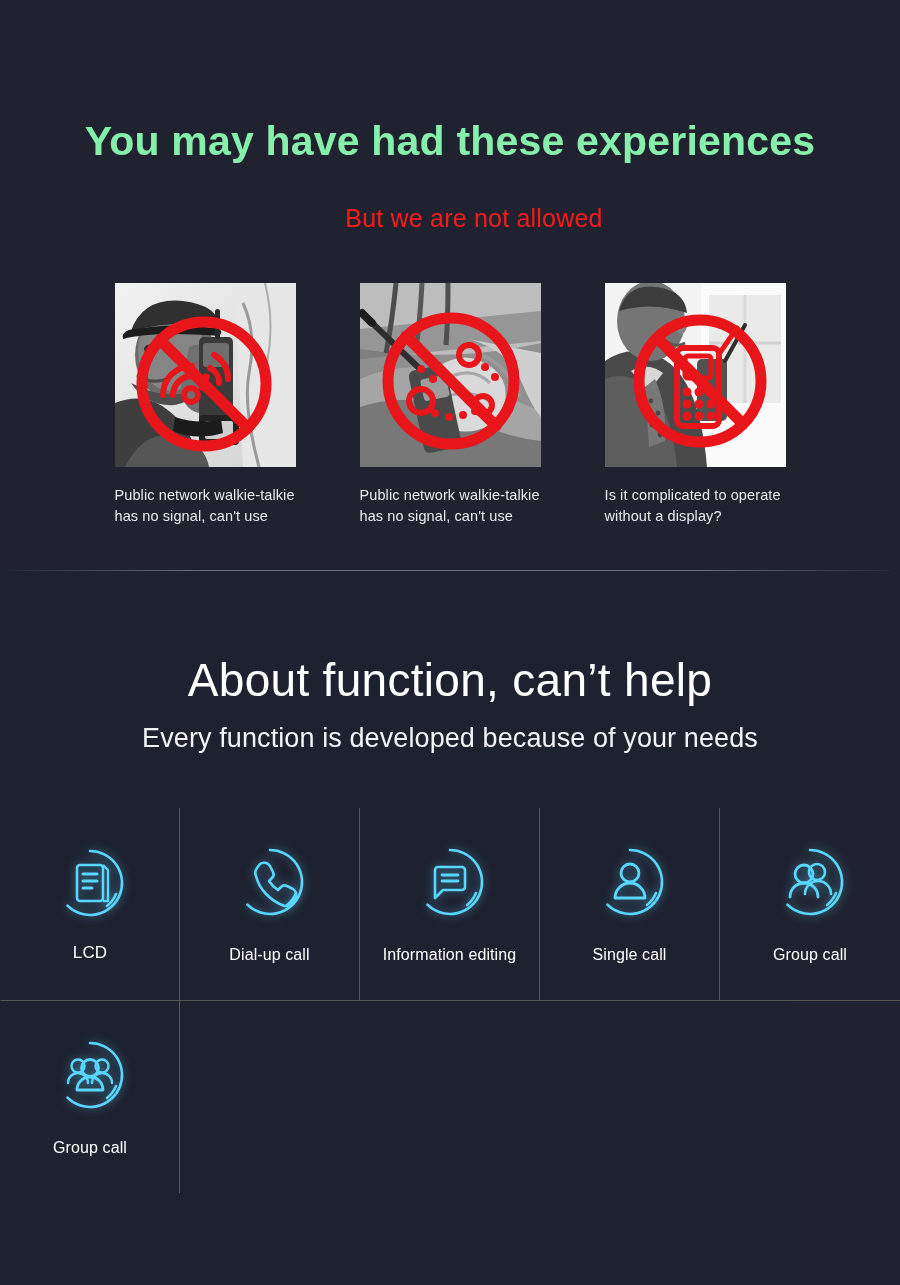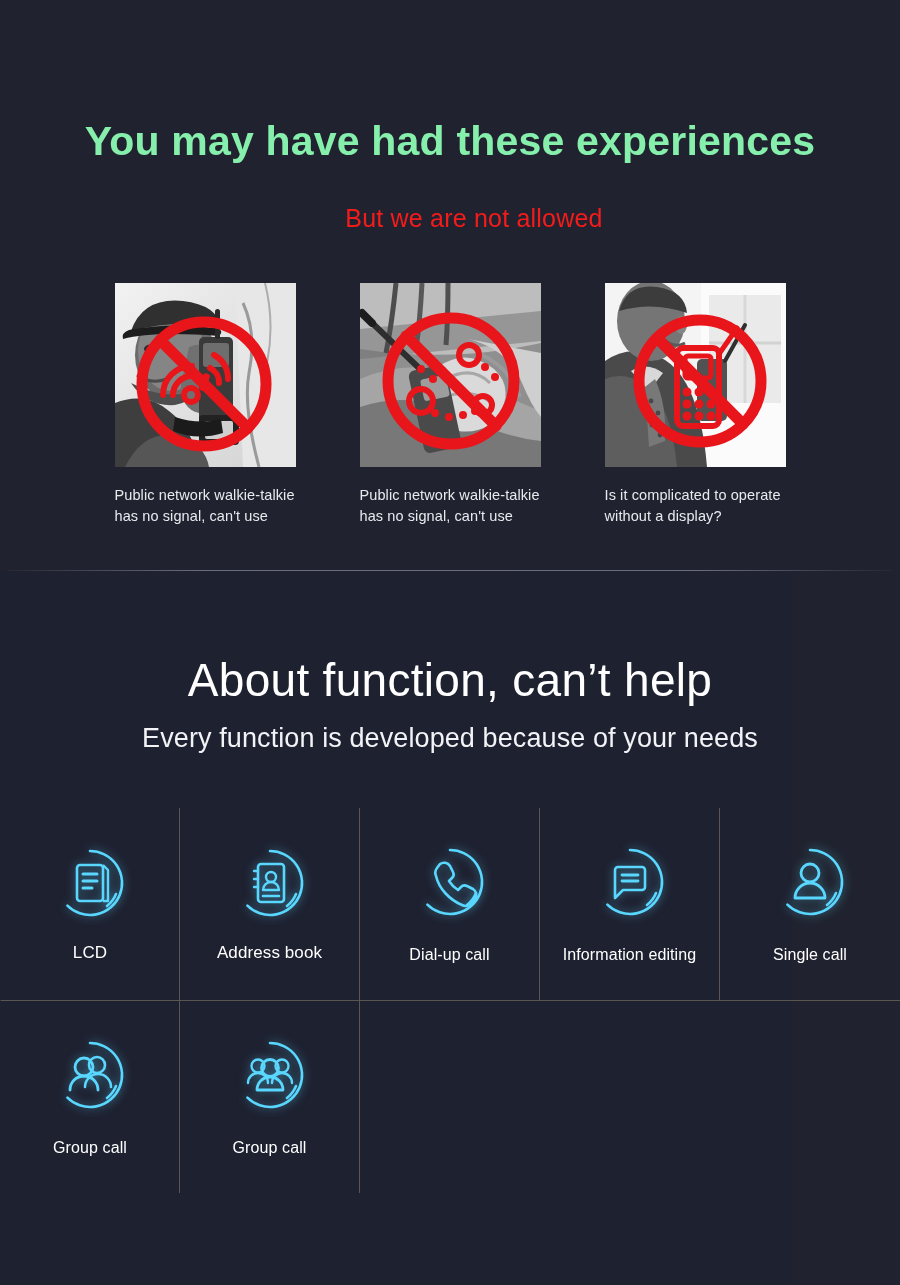--- a/index.html
+++ b/index.html
@@ -282,34 +282,20 @@
           <rect x="25" y="20" width="26" height="36" rx="3" fill="none" stroke="#5ad7ff" stroke-width="2.6"></rect>
           <path d="M51 20 l5 5 l0 31 l-5 0" fill="none" stroke="#5ad7ff" stroke-width="2.4" stroke-linejoin="round"></path>
           <path d="M31 29 h14" stroke="#5ad7ff" stroke-width="3" stroke-linecap="round"></path>
           <path d="M31 36 h14" stroke="#5ad7ff" stroke-width="3" stroke-linecap="round"></path>
           <path d="M31 43 h9" stroke="#5ad7ff" stroke-width="3" stroke-linecap="round"></path>
         </svg>
       </div>
       <div class="feature-label">LCD</div>
     </div>
 
-    <div class="feature-cell">
-      <div class="icon-holder">
-        <svg viewBox="0 0 76 76">
-          <path d="M38 6 a32 32 0 1 1 -22.6 54.6" fill="none" stroke="#5ad7ff" stroke-width="2.6" stroke-linecap="round"></path>
-          <path d="M64 49 a29 29 0 0 1 -9 12" fill="none" stroke="#5ad7ff" stroke-width="2.6" stroke-linecap="round"></path>
-          <rect x="26" y="19" width="26" height="38" rx="3" fill="none" stroke="#5ad7ff" stroke-width="2.6"></rect>
-          <path d="M22 26 h4 M22 34 h4 M22 42 h4" stroke="#5ad7ff" stroke-width="2.4" stroke-linecap="round"></path>
-          <circle cx="39" cy="32" r="5" fill="none" stroke="#5ad7ff" stroke-width="2.4"></circle>
-          <path d="M31 45 a8 8 0 0 1 16 0 Z" fill="none" stroke="#5ad7ff" stroke-width="2.4" stroke-linejoin="round"></path>
-          <path d="M31 51 h16" stroke="#5ad7ff" stroke-width="2.6" stroke-linecap="round"></path>
-        </svg>
-      </div>
-      <div class="feature-label">Address book</div>
-    </div>
 
     <div class="feature-cell row2">
       <div class="icon-holder">
         <svg viewBox="0 0 76 76">
           <path d="M38 6 a32 32 0 1 1 -22.6 54.6" fill="none" stroke="#5ad7ff" stroke-width="2.6" stroke-linecap="round"></path>
           <path d="M64 49 a29 29 0 0 1 -9 12" fill="none" stroke="#5ad7ff" stroke-width="2.6" stroke-linecap="round"></path>
           <path d="M28 20 a7 7 0 0 1 10 2 l3 6 a5 5 0 0 1 -1 6 l-3 3 a28 28 0 0 0 9 9 l3 -3 a5 5 0 0 1 6 -1 l6 3 a7 7 0 0 1 2 10 l-3 4 a8 8 0 0 1 -10 2 c-12 -5 -23 -16 -26 -29 a8 8 0 0 1 1 -8 Z" fill="none" stroke="#5ad7ff" stroke-width="2.6" stroke-linejoin="round"></path>
         </svg>
       </div>
       <div class="feature-label">Dial-up call</div>

